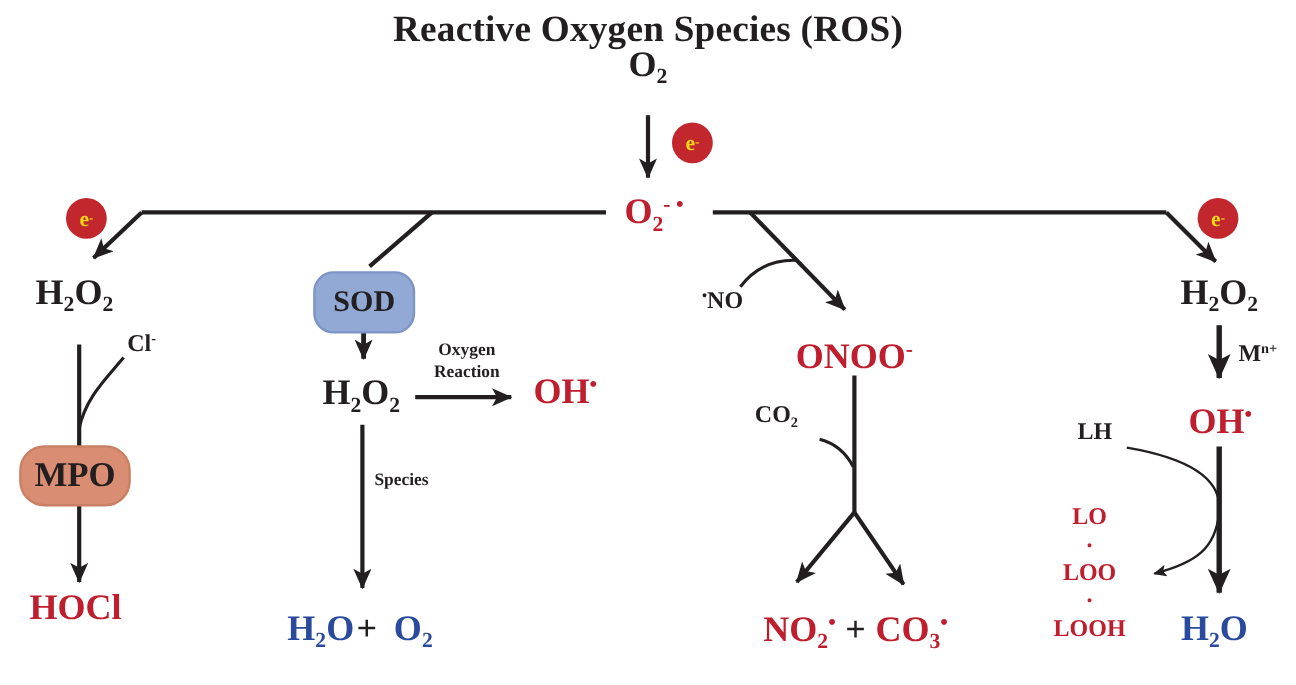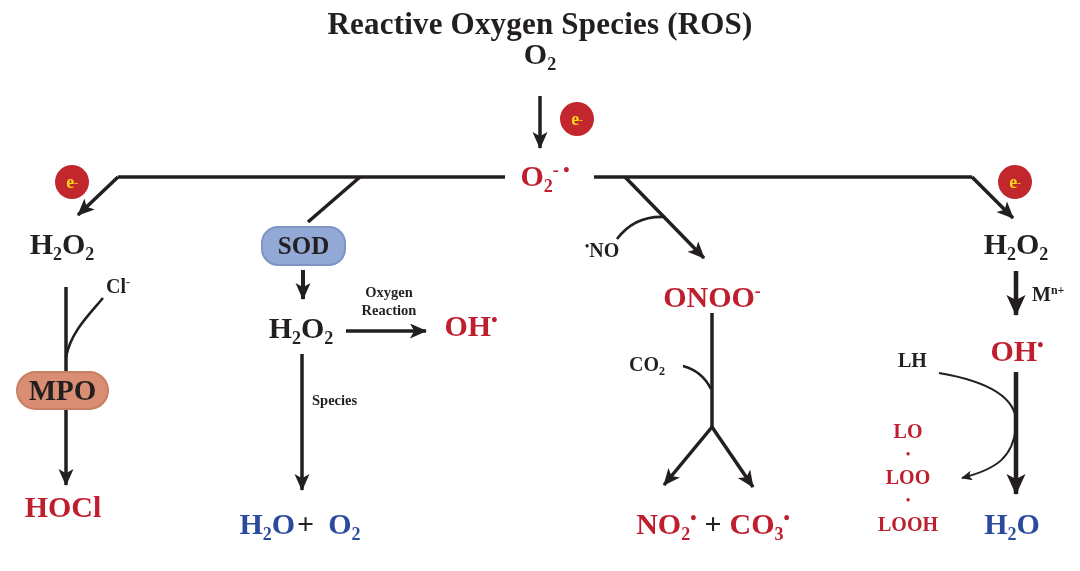--- a/index.html
+++ b/index.html
@@ -19,25 +19,25 @@
   .title{font-size:31px;letter-spacing:0.2px;}
   .red{color:var(--red);}
   .blue{color:var(--blue);}
   .sub{font-size:60%;vertical-align:-0.35em;}
   .sup{font-size:60%;vertical-align:0.55em;}
   .pill{
     position:absolute;z-index:2;display:flex;align-items:center;justify-content:center;
     font-weight:bold;color:var(--dark);box-sizing:border-box;
   }
   .pill.sod{
-    left:261px;top:226px;width:85px;height:40px;border-radius:17px;
+    left:261px;top:226px;width:85px;height:52px;border-radius:17px;
     background:var(--sod-fill);border:2px solid var(--sod-border);font-size:25px;
   }
   .pill.mpo{
-    left:16px;top:371px;width:93px;height:39px;border-radius:21px;
+    left:16px;top:371px;width:93px;height:51px;border-radius:21px;
     background:var(--mpo-fill);border:2px solid var(--mpo-border);font-size:29px;
   }
   .electron{
     position:absolute;z-index:3;width:34px;height:34px;border-radius:50%;
     background:var(--electron-fill);color:var(--electron-text);
     display:flex;align-items:center;justify-content:center;
     font-weight:bold;font-size:18px;line-height:1;
   }
   .stack span{display:block;}
   .lipid-stack{line-height:1.45;}
@@ -118,21 +118,21 @@
     <span>Reaction</span>
   </div>
   <div class="node big center red" style="left:471px;top:311px;"><span>OH</span><span class="sup">•</span></div>
   <div class="node tiny" style="left:312px;top:391px;">Species</div>
   <div class="node big center" style="left:300px;top:509px;">
     <span class="blue"><span>H</span><span class="sub">2</span><span>O</span></span><span style="margin-left:2px;"><span>+</span></span><span class="blue" style="margin-left:14px;"><span>O</span><span class="sub">2</span></span>
   </div>
 
   <div class="node small" style="left:574px;top:240px;margin-left:11px;"><span class="sup">•</span><span>NO</span></div>
   <div class="node big center red" style="left:712px;top:282px;"><span>ONOO</span><span class="sup">-</span></div>
-  <div class="node small" style="left:629px;top:354px;"><span>CO</span><span class="sub">2</span></div>
+  <div class="node small" style="left:629px;top:336px;"><span>CO</span><span class="sub">2</span></div>
   <div class="node big center" style="left:713px;top:509px;">
     <span class="red"><span>NO</span><span class="sub">2</span><span class="sup">•</span></span><span style="margin:0 8px;"><span>+</span></span><span class="red"><span>CO</span><span class="sub">3</span><span class="sup">•</span></span>
   </div>
 
   <div class="node big center" style="left:1016px;top:229px;"><span>H</span><span class="sub">2</span><span>O</span><span class="sub">2</span></div>
   <div class="node small" style="left:1032px;top:284px;"><span>M</span><span class="sup">n+</span></div>
   <div class="node big center red" style="left:1017px;top:336px;"><span>OH</span><span class="sup">•</span></div>
   <div class="node small" style="left:898px;top:350px;"><span>LH</span></div>
   <div class="node small center red stack lipid-stack" style="left:908px;top:417px;">
     <span>

